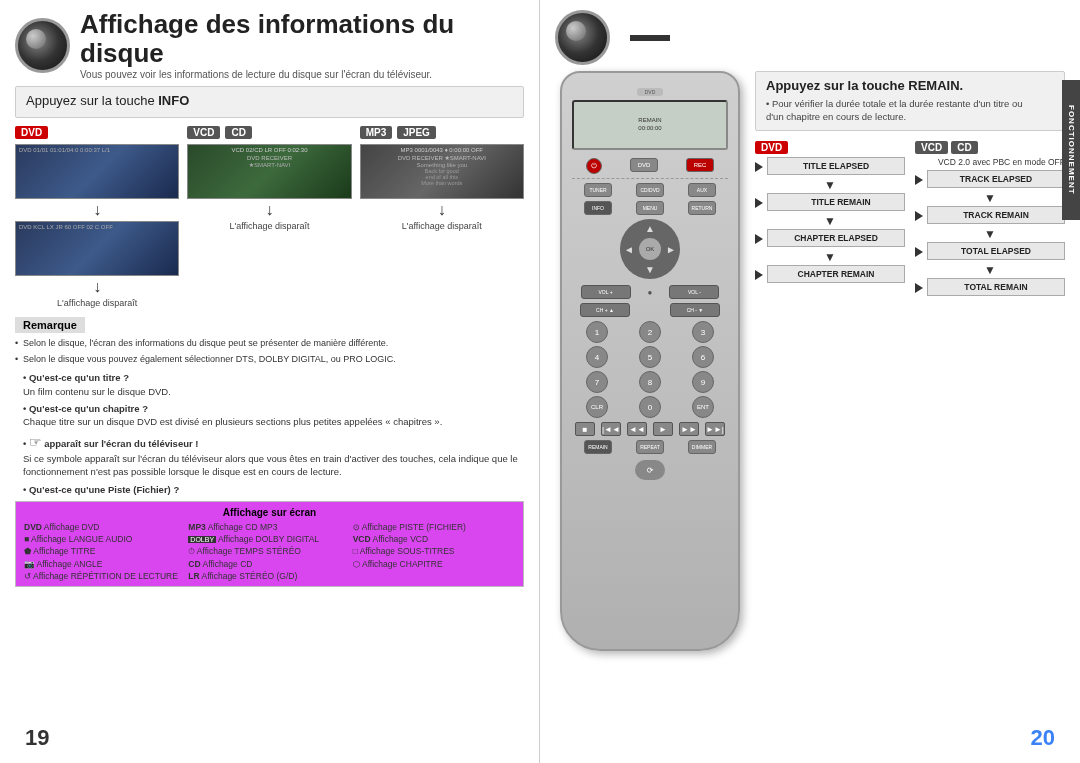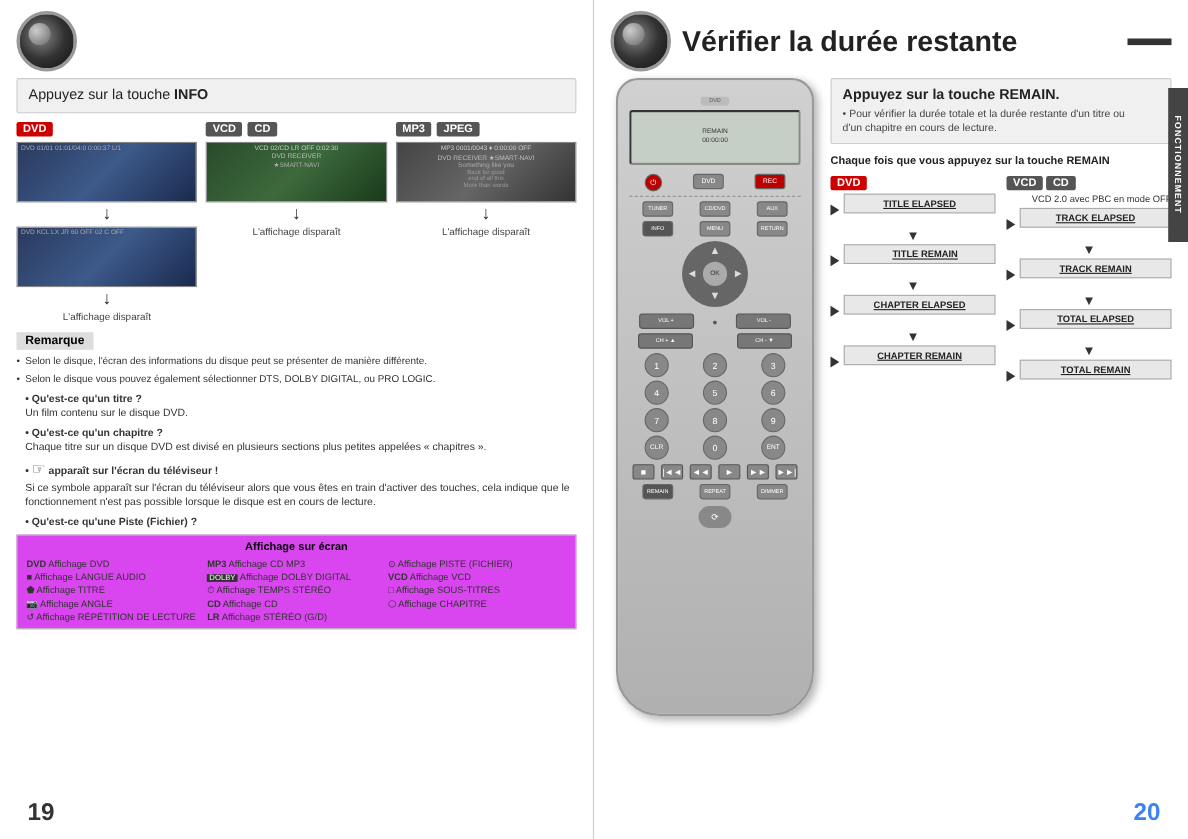--- a/index.html
+++ b/index.html
@@ -458,23 +458,22 @@
 
     
     .flow-box {
       background: #e8e8e8;
       border: 1px solid #aaa;
       padding: 3px 6px;
       text-align: center;
       font-size: 8.5px;
       font-weight: bold;
       color: #222;
-      margin-bottom: 12px;
+      margin-bottom: 2px;
       position: relative;
-      text-decoration: underline;
     }
 
     .flow-arrow {
       text-align: center;
       font-size: 12px;
       color: #333;
       line-height: 1;
       margin-bottom: 2px;
     }
 
@@ -526,20 +525,24 @@
     }
   </style>
 </head>
 <body>
 
 <div class="page-left">
 
   
   <div class="page-header">
     <div class="header-icon"></div>
+    <div>
+      <div class="header-title">Affichage des informations du disque</div>
+      <div class="header-subtitle">Vous pouvez voir les informations de lecture du disque sur l'écran du téléviseur.</div>
+    </div>
   </div>
 
   
   <div class="info-box">
     <div class="info-box-title">
       <span>Appuyez sur la touche </span><strong>INFO</strong>
     </div>
   </div>
 
   
@@ -644,23 +647,20 @@
     </div>
   </div>
 
   <div class="page-number-left">19</div>
 </div>
 
 <div class="page-right">
 
   <div class="page-header">
     <div class="header-icon"></div>
-    <div style="flex:1;">
-      <div class="header-title">Vérifier la durée restante</div>
-    </div>
     <div class="header-bar"></div>
   </div>
 
   <div style="display:flex; gap:10px; position:relative;">
 
     <div style="width:190px; flex-shrink:0;">
       <div class="remote-body">
 
         <div style="text-align:center; font-size:6px; color:#555; margin-bottom:4px;">
           <div style="background:#bbb; border-radius:3px; padding:1px 8px; font-size:5px; display:inline-block;">DVD</div>
@@ -753,23 +753,20 @@
     <div style="flex:1; position:relative;">
 
       <div class="remain-info-box">
         <div class="remain-info-title">
           <span>Appuyez sur la touche </span><strong>REMAIN.</strong>
         </div>
         <div class="remain-info-text">• Pour vérifier la durée totale et la durée restante d'un titre ou</div>
         <div class="remain-info-text">d'un chapitre en cours de lecture.</div>
       </div>
 
-      <div class="remain-question">
-        <strong>Chaque fois que vous appuyez sur la touche REMAIN</strong>
-      </div>
 
       <div class="disc-columns">
 
         <div class="disc-col">
           <div class="disc-col-header">
             <span class="badge badge-dvd">DVD</span>
           </div>
           <div style="position:relative;">
             <div class="flow-row">
               <div class="arrow-indicator"></div>

